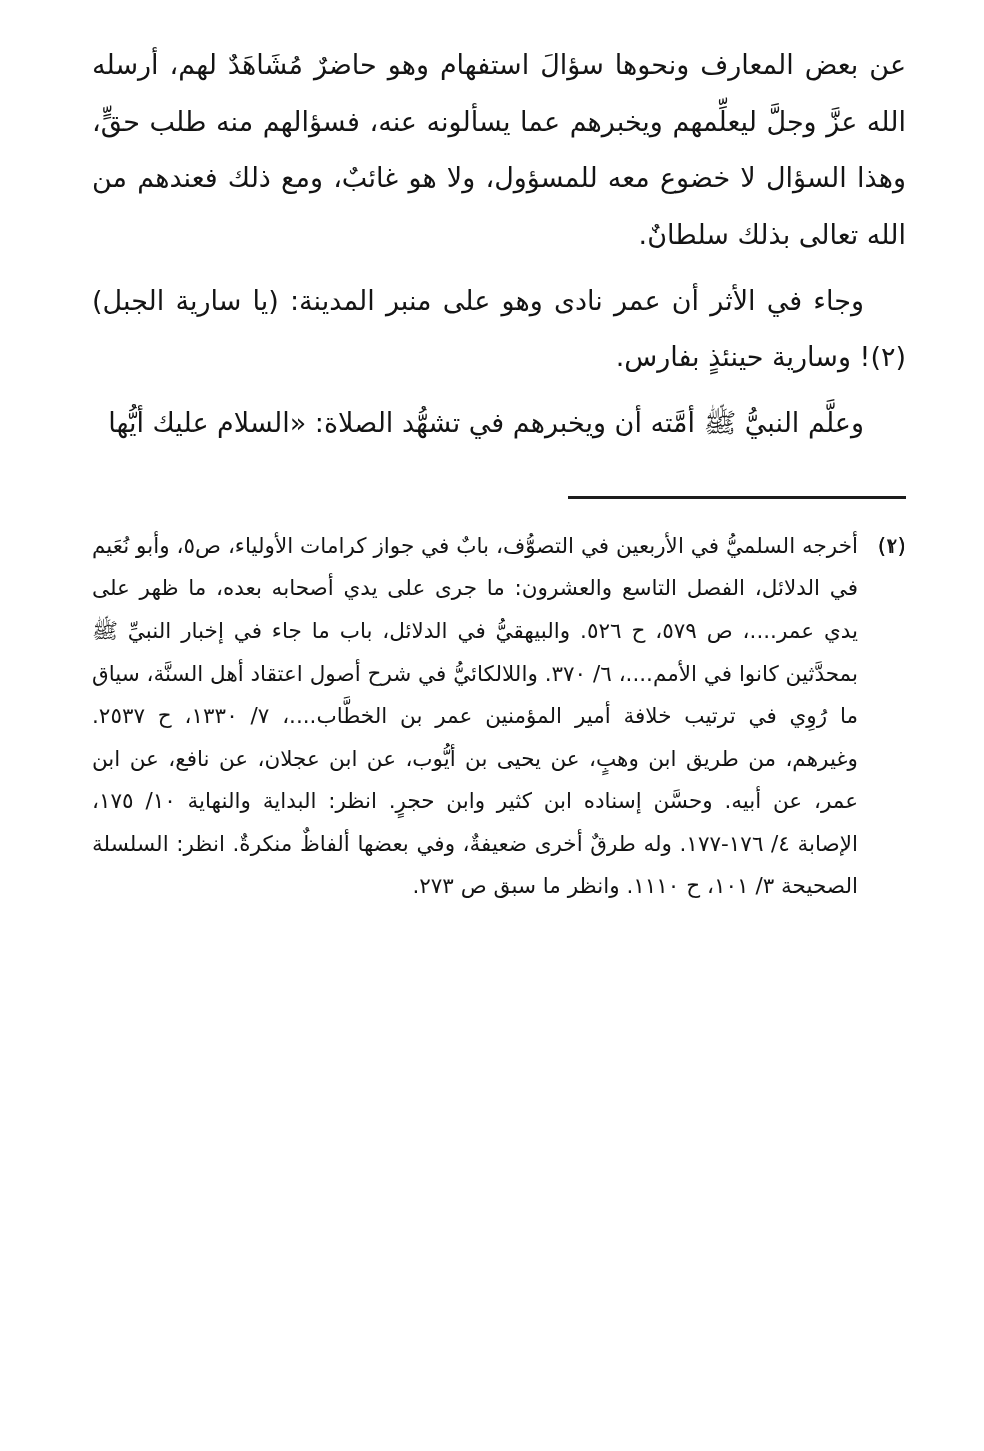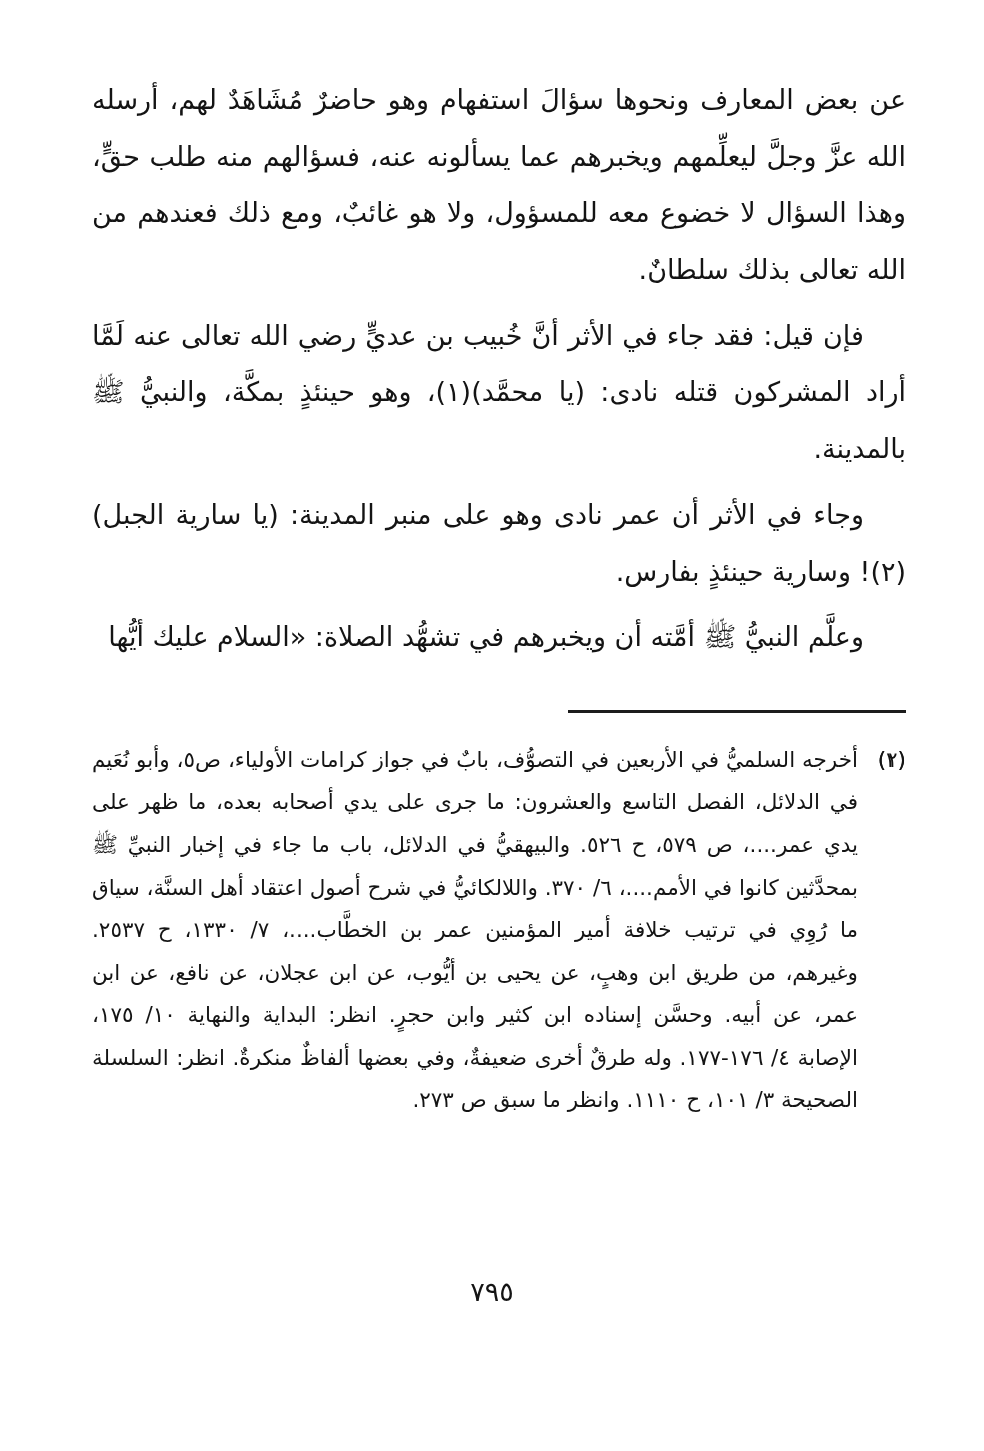--- a/index.html
+++ b/index.html
@@ -9,21 +9,21 @@
     height: 1451px;
     background: #ffffff;
     font-family: "DejaVu Sans", sans-serif;
     color: #141414;
     direction: rtl;
   }
   .page {
     position: relative;
     width: 984px;
     height: 1451px;
-    padding: 72px 78px 0 92px;
+    padding: 37px 78px 0 92px;
     overflow: hidden;
   }
   .main p {
     margin: 0 0 9px 0;
     font-size: 27px;
     line-height: 2.1;
     text-align: justify;
   }
   p.indent { text-indent: 42px; }
   .bold-quote { font-weight: normal; }
@@ -61,21 +61,20 @@
   }
 </style>
 </head>
 <body>
 
 <div class="page">
 
   <main class="main">
     <p>عن بعض المعارف ونحوها سؤالَ استفهام وهو حاضرٌ مُشَاهَدٌ لهم، أرسله الله عزَّ وجلَّ ليعلِّمهم ويخبرهم عما يسألونه عنه، فسؤالهم منه طلب حقٍّ، وهذا السؤال لا خضوع معه للمسؤول، ولا هو غائبٌ، ومع ذلك فعندهم من الله تعالى بذلك سلطانٌ.</p>
 
-    <p class="indent">فإن قيل: فقد جاء في الأثر أنَّ خُبيب بن عديٍّ رضي الله تعالى عنه لَمَّا أراد المشركون قتله نادى: (يا محمَّد)(١)، وهو حينئذٍ بمكَّة، والنبيُّ ﷺ بالمدينة.</p>
 
     <p class="indent">وجاء في الأثر أن عمر نادى وهو على منبر المدينة: (يا سارية الجبل)(٢)! وسارية حينئذٍ بفارس.</p>
 
     <p class="indent"><span>وعلَّم النبيُّ ﷺ أمَّته أن ويخبرهم في تشهُّد الصلاة: </span><span class="bold-quote">«السلام عليك أيُّها</span></p>
   </main>
 
   <div class="fn-rule"></div>
 
   <section class="footnotes">
 
@@ -83,15 +82,14 @@
       <span class="fn-marker">(١)</span>
     </div>
 
     <div class="footnote">
       <span class="fn-marker">(٢)</span>
       <span>أخرجه السلميُّ في الأربعين في التصوُّف، بابٌ في جواز كرامات الأولياء، ص٥، وأبو نُعَيم في الدلائل، الفصل التاسع والعشرون: ما جرى على يدي أصحابه بعده، ما ظهر على يدي عمر....، ص ٥٧٩، ح ٥٢٦. والبيهقيُّ في الدلائل، باب ما جاء في إخبار النبيِّ ﷺ بمحدَّثين كانوا في الأمم....، ٦/ ٣٧٠. واللالكائيُّ في شرح أصول اعتقاد أهل السنَّة، سياق ما رُوِي في ترتيب خلافة أمير المؤمنين عمر بن الخطَّاب....، ٧/ ١٣٣٠، ح ٢٥٣٧. وغيرهم، من طريق ابن وهبٍ، عن يحيى بن أيُّوب، عن ابن عجلان، عن نافع، عن ابن عمر، عن أبيه. وحسَّن إسناده ابن كثير وابن حجرٍ. انظر: البداية والنهاية ١٠/ ١٧٥، الإصابة ٤/ ١٧٦-١٧٧. وله طرقٌ أخرى ضعيفةٌ، وفي بعضها ألفاظٌ منكرةٌ. انظر: السلسلة الصحيحة ٣/ ١٠١، ح ١١١٠. وانظر ما سبق ص ٢٧٣.</span>
     </div>
 
   </section>
 
-  <div class="page-number">٧٩٥</div>
 
 </div>
 
 </body></html>

